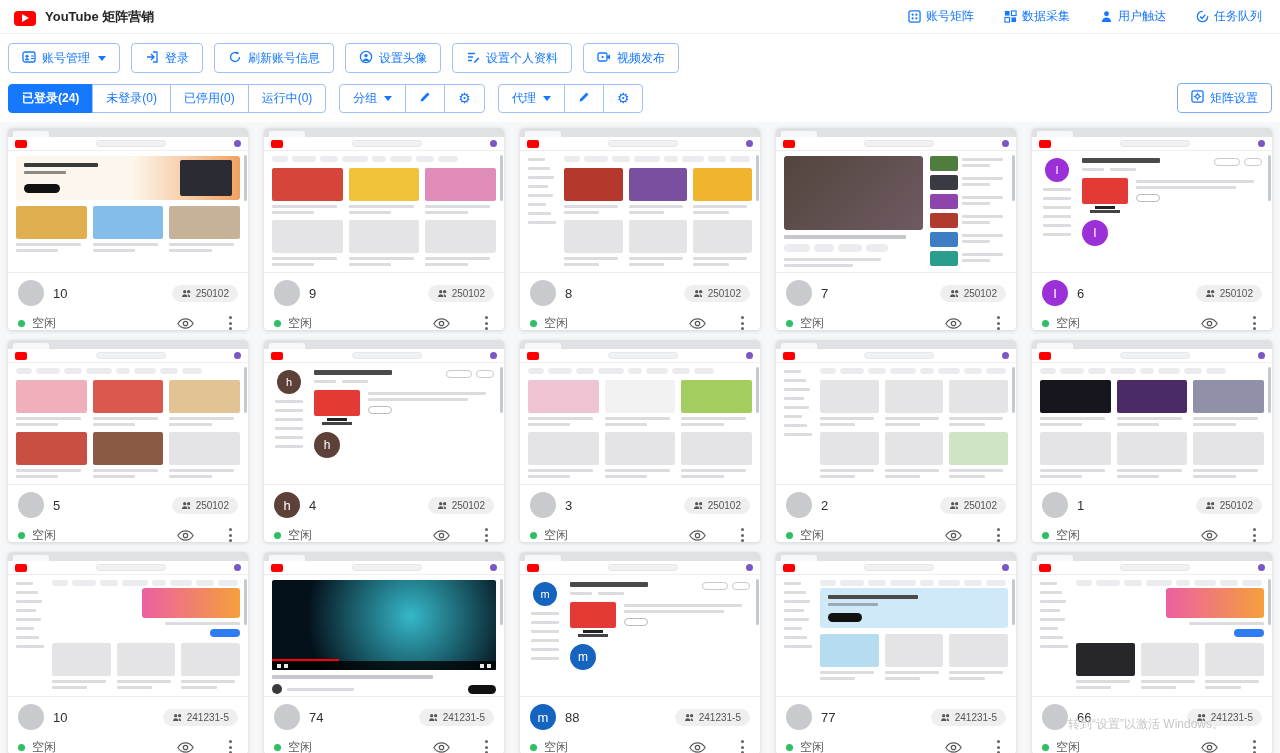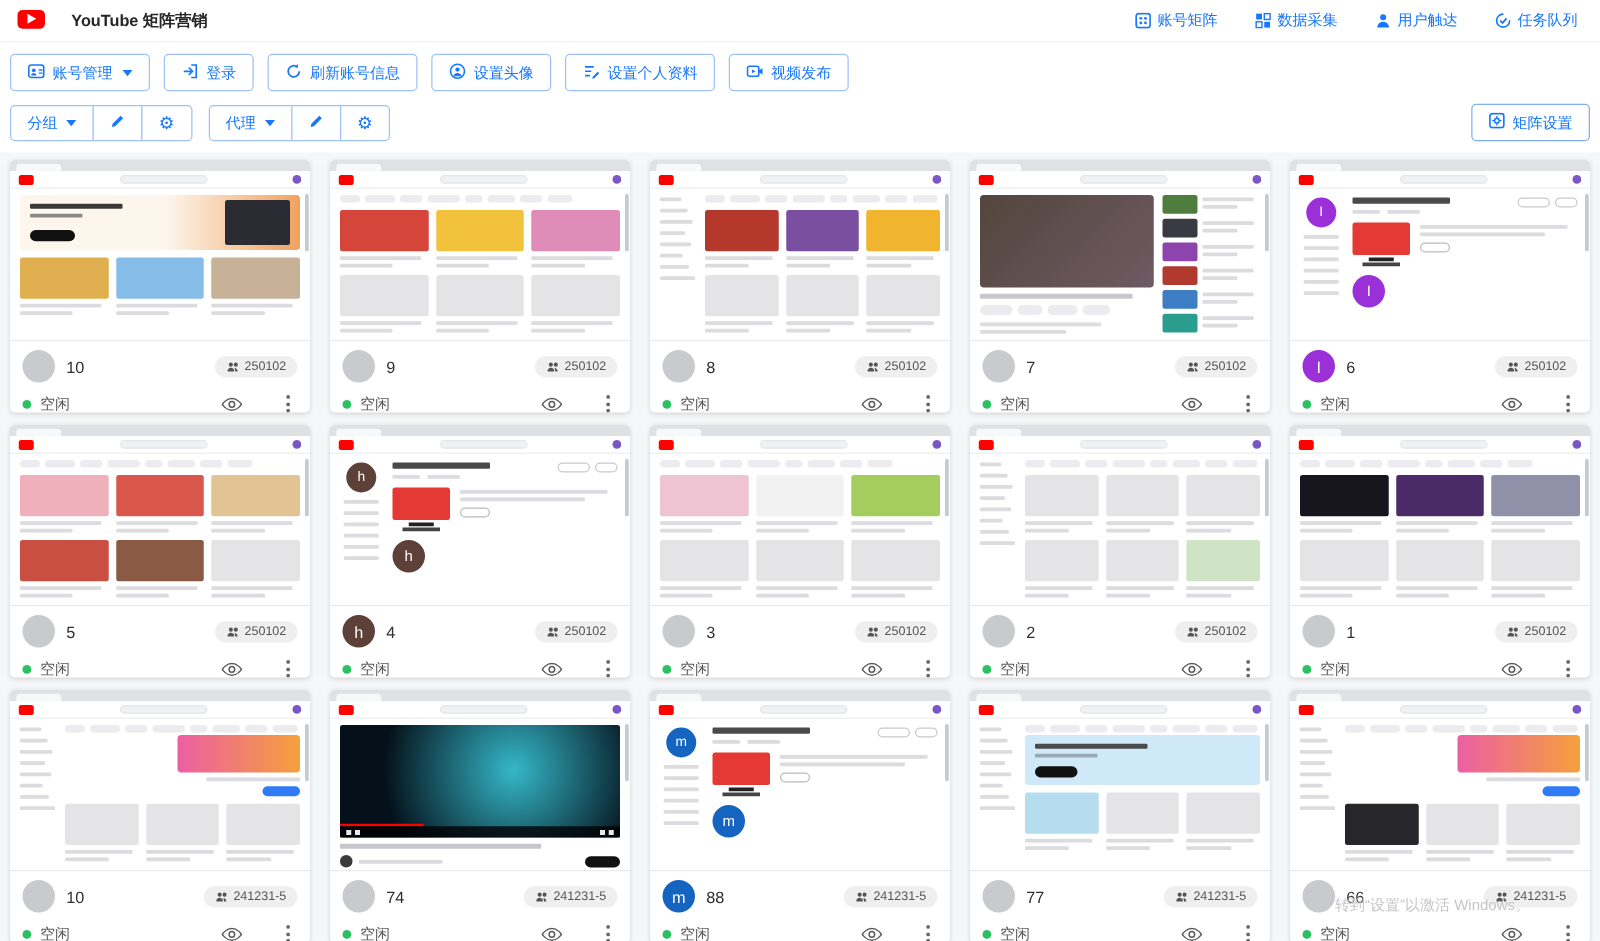--- a/index.html
+++ b/index.html
@@ -4,21 +4,21 @@
 <style>
   * { box-sizing: border-box; }
   body {
     margin: 0; width: 1280px; height: 753px; overflow: hidden;
     font-family: "Liberation Sans", "DejaVu Sans", sans-serif;
     background: #fff; position: relative;
   }
   
   .app-header { height: 34px; display: flex; align-items: center; justify-content: space-between;
     padding: 0 18px 0 14px; border-bottom: 1px solid #f0f0f0; background: #fff; }
-  .brand { display: flex; align-items: flex-start; gap: 21px; }
+  .brand { display: flex; align-items: flex-end; gap: 9px; }
   .yt-logo { width: 22px; height: 15px; background: #f00; border-radius: 4px; position: relative; }
   .yt-logo:after { content: ""; position: absolute; left: 8px; top: 3.5px;
     border-left: 7px solid #fff; border-top: 4px solid transparent; border-bottom: 4px solid transparent; }
   .app-title { font-size: 13px; font-weight: 700; color: #262626; }
   .top-nav { display: flex; gap: 30px; }
   .nav-item { display: flex; align-items: center; gap: 5px; color: #1677ff; font-size: 12px; cursor: pointer; }
   .nav-item svg { display: block; }
 
   
   .toolbar { display: flex; gap: 11px; padding: 9px 8px 5px; background: #fff; }
@@ -192,20 +192,26 @@
           <path d="M10 6.2l3-1.7v5l-3-1.7z" fill="#1677ff"></path>
           <path d="M4.6 5.5l2.8 1.5-2.8 1.5z" fill="#1677ff"></path>
         </svg>
     </span>
     <span>视频发布</span>
   </button>
 </div>
 
 <div class="filters">
   <div class="seg">
+    <div class="seg-cell active">已登录(24)</div>
+    <div class="seg-cell">未登录(0)</div>
+    <div class="seg-cell">已停用(0)</div>
+    <div class="seg-cell">运行中(0)</div>
+  </div>
+  <div class="seg">
     <div class="seg-cell">
       <span>分组</span>
       <span class="caret" style="margin-left:7px"></span>
     </div>
     <div class="seg-cell">
       <span>
         <svg width="12" height="12" viewBox="0 0 12 12">
             <path d="M1.5 10.5l.6-2.6 6.4-6.4 2 2-6.4 6.4z" fill="#1677ff"></path>
           </svg>
       </span>

